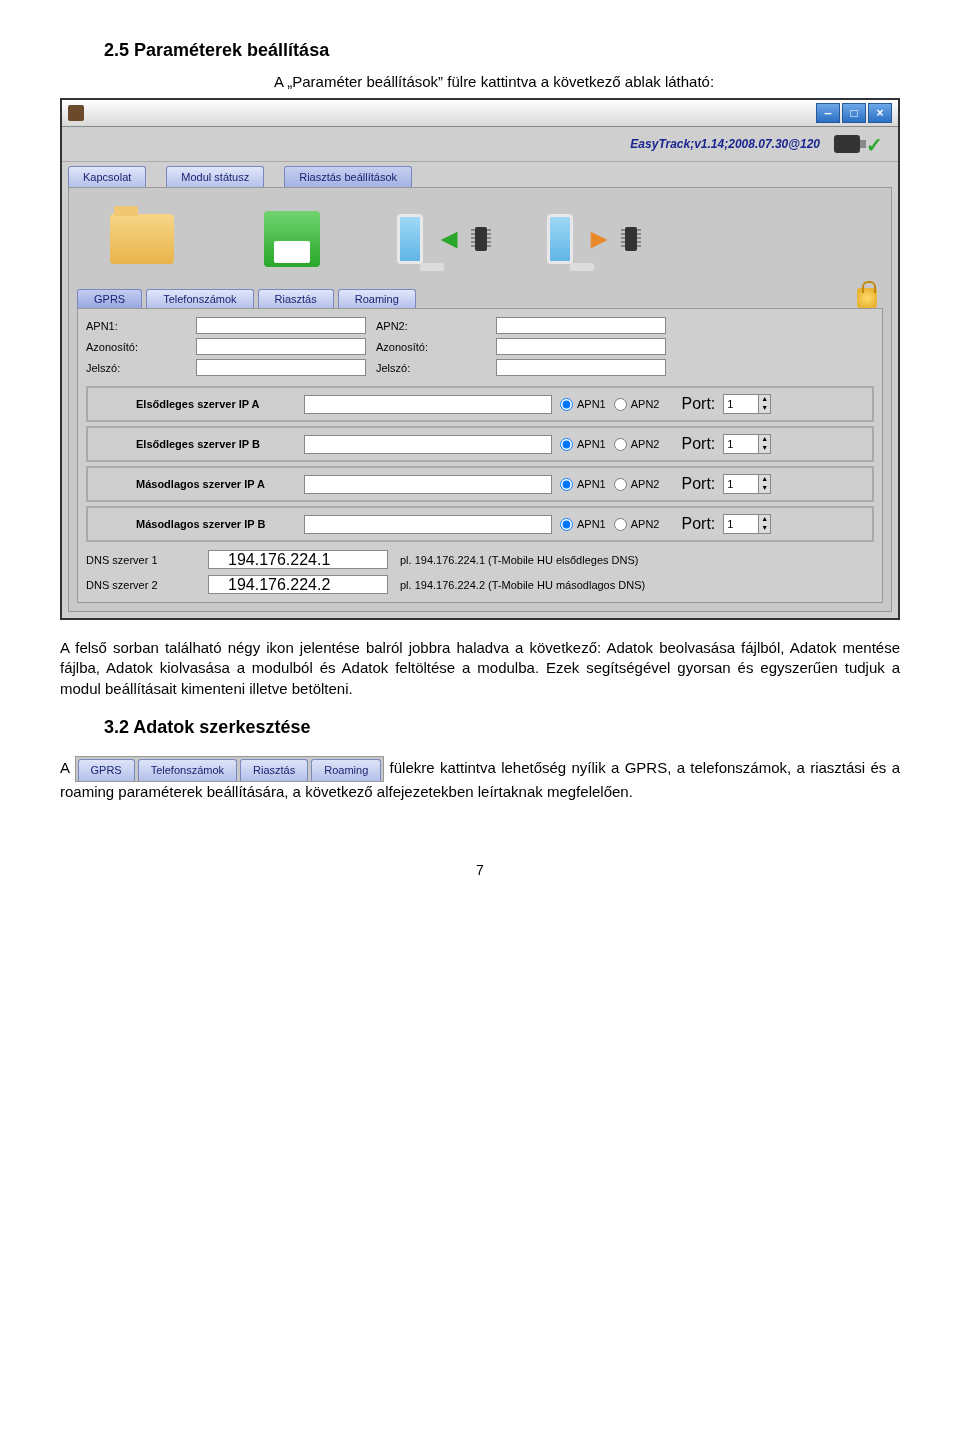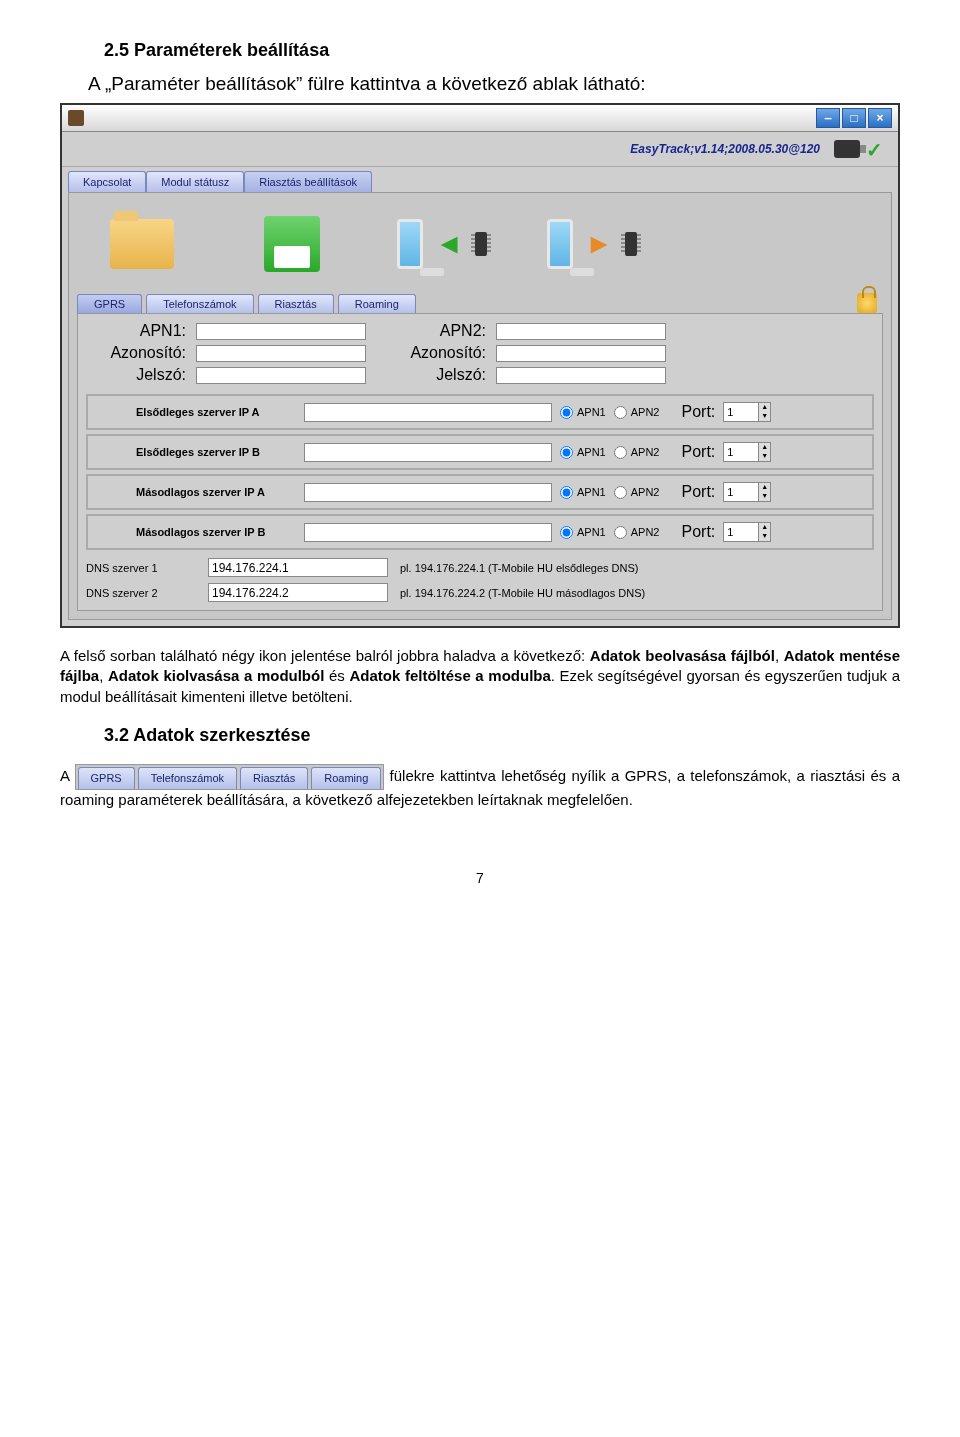--- a/index.html
+++ b/index.html
@@ -11,23 +11,24 @@
     box-sizing: border-box;
     color: #000;
   }
   .section-title {
     font-size: 18px;
     font-weight: bold;
     margin-bottom: 12px;
     margin-left: 44px;
   }
   .intro {
-    font-size: 19px;
+    font-size: 15px;
     margin-bottom: 8px;
     margin-left: 28px;
+    text-align: center;
   }
   .app-window {
     border: 2px solid #333;
     background: #cfcfcf;
     font-family: Tahoma, Arial, sans-serif;
     font-size: 11px;
     color: #000;
   }
   .titlebar {
     display: flex;
@@ -99,21 +100,21 @@
   }
   .check {
     width: 22px;
     height: 22px;
     color: #2ba82b;
     font-size: 20px;
     font-weight: bold;
   }
   .main-tabs {
     display: flex;
-    gap: 0;
+    gap: 20px;
     padding: 4px 6px 0 6px;
   }
   .tab {
     background: linear-gradient(#e0e6fa, #b6c0ea);
     border: 1px solid #7a88c0;
     border-bottom: none;
     padding: 4px 14px;
     font-size: 11px;
     color: #1a2470;
     border-radius: 3px 3px 0 0;
@@ -271,22 +272,22 @@
     padding:8px;
   }
   .apn-grid {
     display:grid;
     grid-template-columns: 100px 170px 110px 170px;
     gap:4px 10px;
     align-items:center;
     margin-bottom:10px;
   }
   .apn-grid label {
-    text-align:right;
-    font-size:16px;
+    text-align:left;
+    font-size:11px;
   }
   .apn-grid input {
     height:17px;
     border:1px solid #888;
     background:#fff;
     font-size:11px;
     padding:0 3px;
     box-sizing:border-box;
   }
   .server-row {
@@ -355,22 +356,22 @@
     grid-template-columns: 110px 180px auto;
     gap:6px 12px;
     align-items:center;
     margin-top:8px;
     font-size:11px;
   }
   .dns-section input {
     height:17px;
     border:1px solid #888;
     background:#fff;
-    font-size:12px;
-    padding:0 3px;
+    font-size:16px;
+    padding:0 19px;
   }
   .statusbar {
     background:#cfcfcf;
     border-top:1px solid #999;
     padding:4px 8px;
     font-size:11px;
     display:flex;
     justify-content:space-between;
     align-items:center;
   }
@@ -388,21 +389,21 @@
   }
   .flag-hu {
     background: linear-gradient(#c8332c 33%, #fff 33% 66%, #2a8a3a 66%);
   }
   .body-para {
     font-size:15px;
     margin: 18px 0;
     text-align: justify;
     line-height: 1.35;
   }
-  .body-para b { font-weight:bold; }
+  .body-para b { font-weight:normal; }
   .inline-tabs-img {
     display:inline-flex;
     gap:3px;
     vertical-align: middle;
     border:1px solid #999;
     padding:2px 2px 0 2px;
     background:#c8c8c8;
   }
   .inline-tabs-img .tabmini {
     background: linear-gradient(#dde4f8, #b4c0ea);
@@ -428,21 +429,21 @@
 <div class="app-window">
   <div class="titlebar">
     <div class="titlebar-icon"></div>
     <div class="titlebar-controls">
       <div class="tbtn min">‒</div>
       <div class="tbtn max">□</div>
       <div class="tbtn close">×</div>
     </div>
   </div>
   <div class="version-bar">
-    <span class="version-text">EasyTrack;v1.14;2008.05.30@120</span>
+    <span class="version-text">EasyTrack;v1.14;2008.07.30@120</span>
     <div class="usb-indicator">
       <div class="usb-plug"></div>
       <div class="check">✓</div>
     </div>
   </div>
   <div class="main-tabs">
     <div class="tab">Kapcsolat</div>
     <div class="tab">Modul státusz</div>
     <div class="tab active">Riasztás beállítások</div>
   </div>

